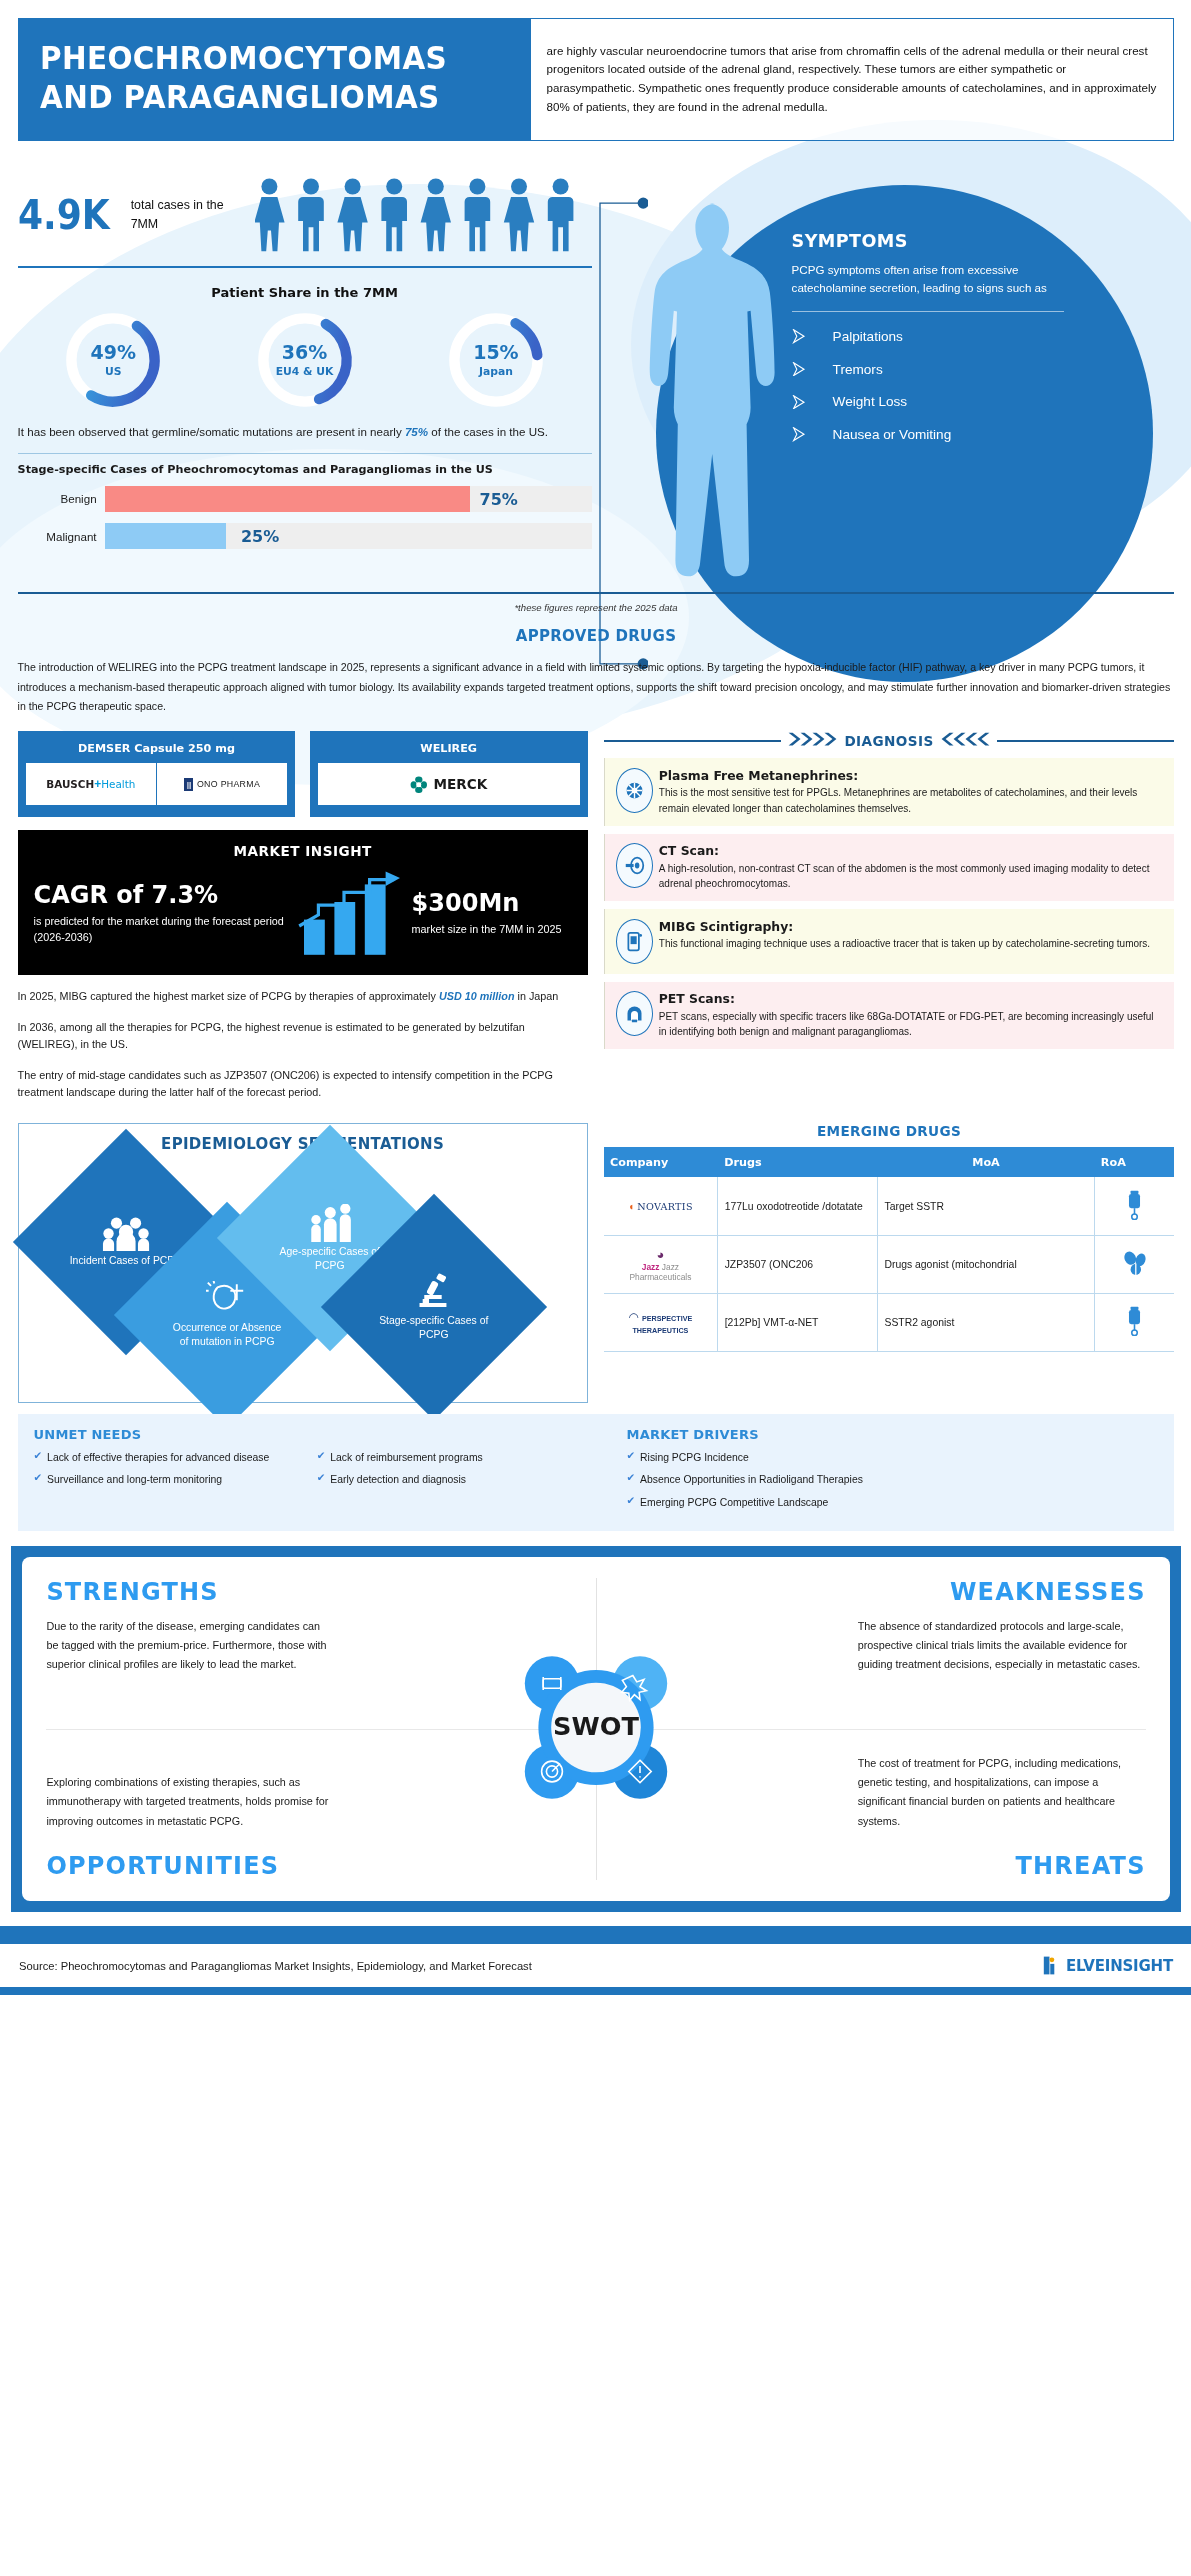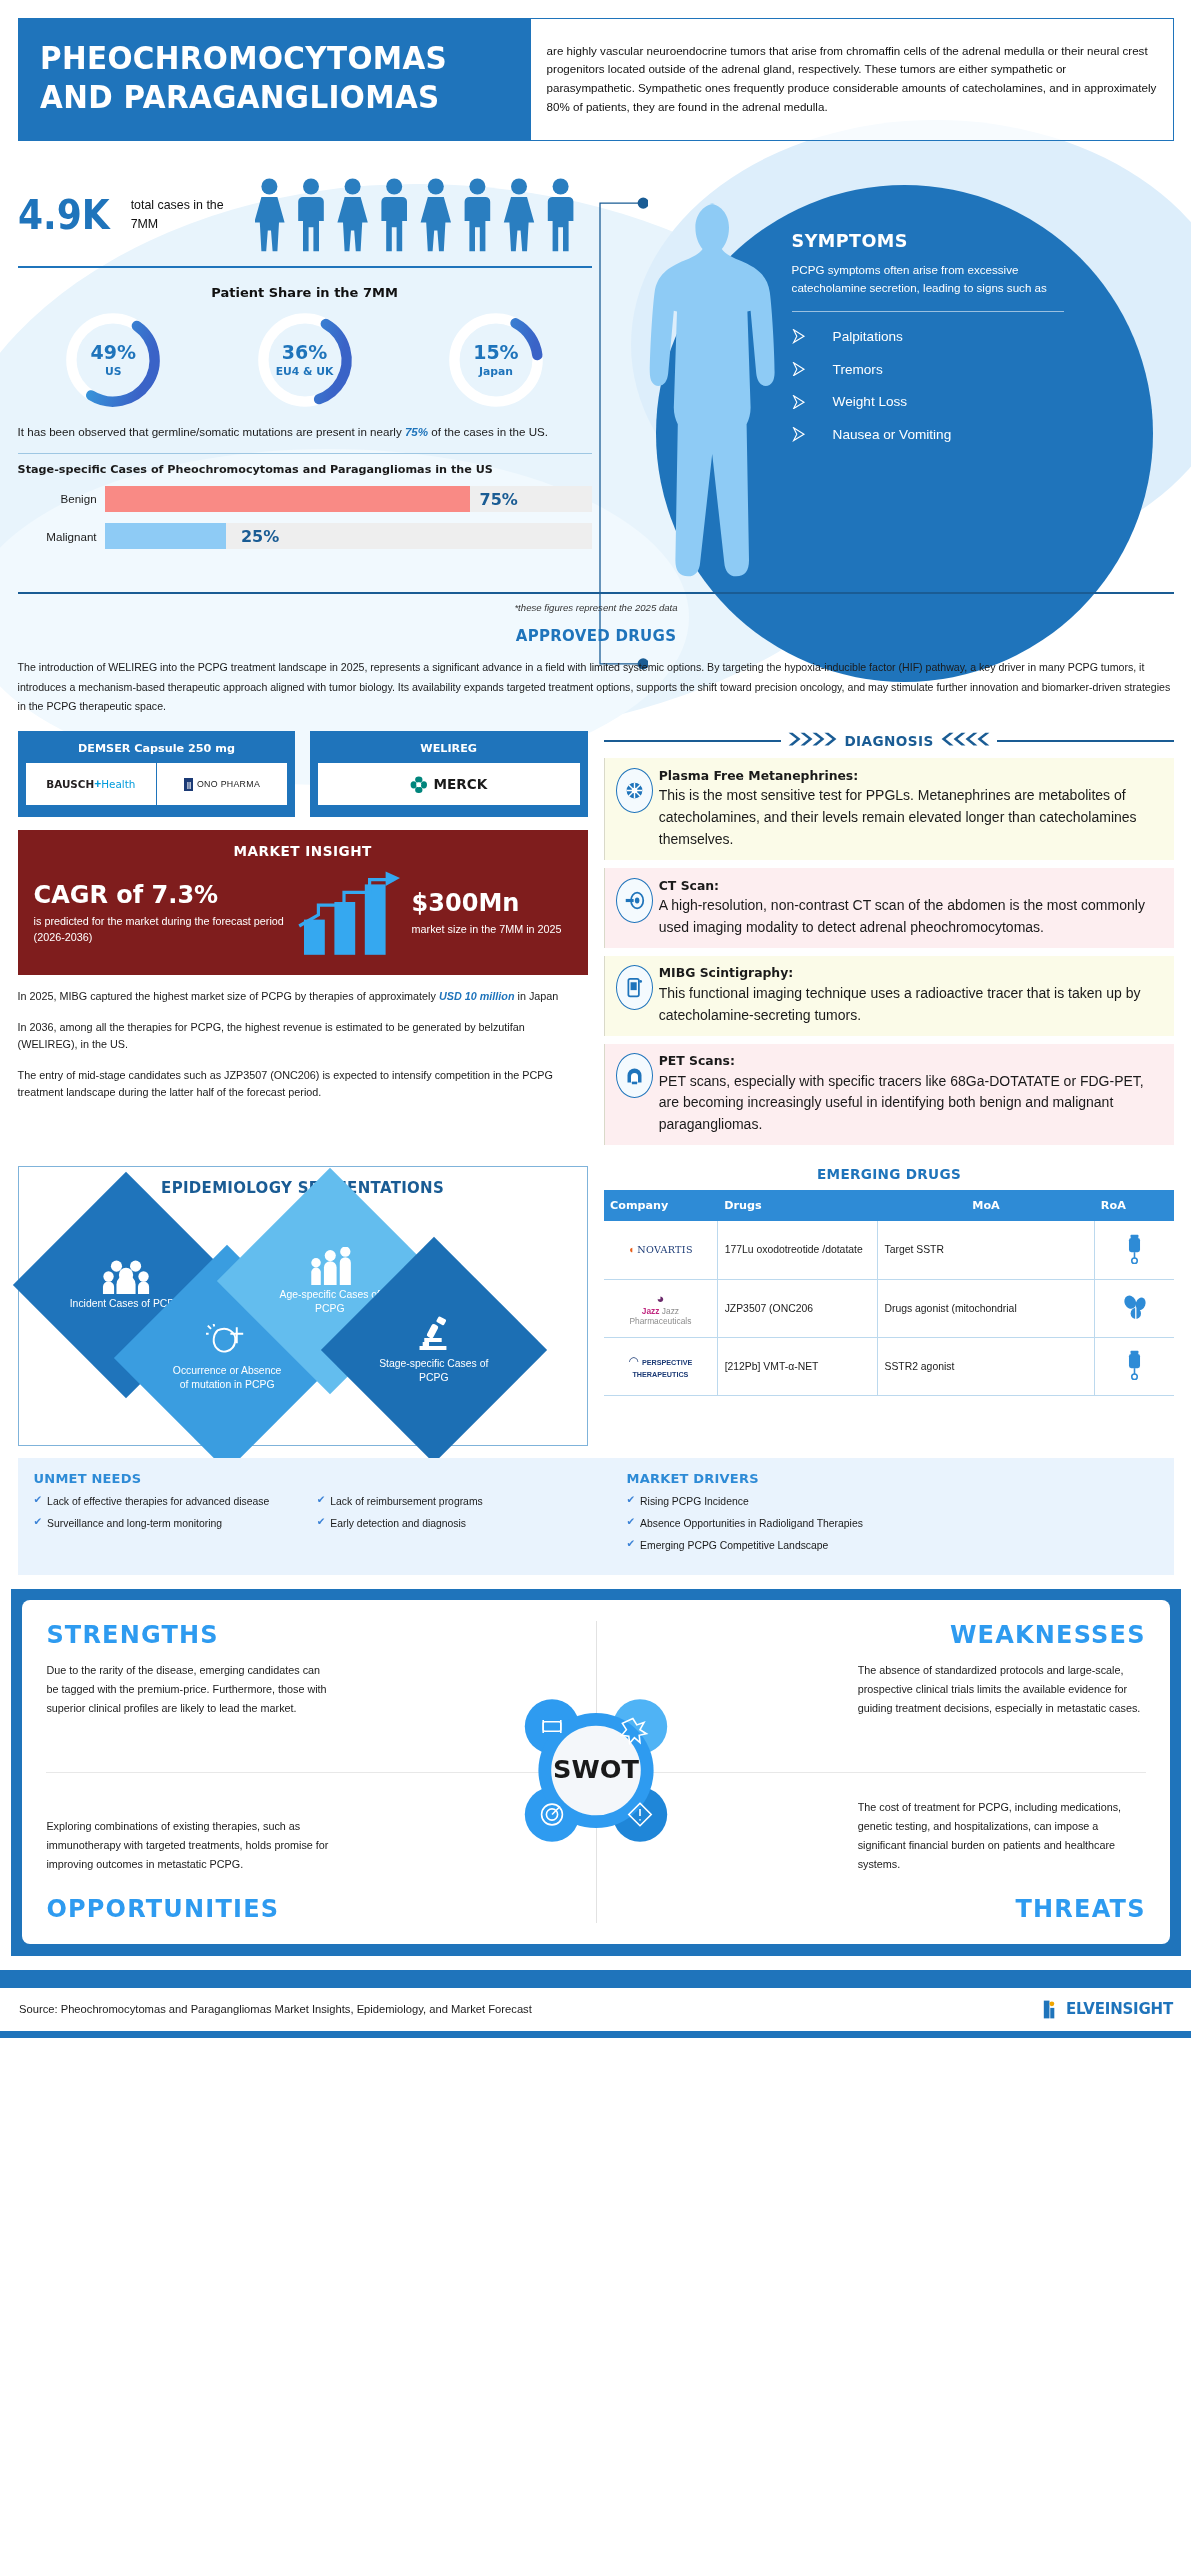--- a/index.html
+++ b/index.html
@@ -101,21 +101,21 @@
   .col-r { flex:1; }
 
   .drugbox { background:#1f74bb; padding:8px 8px 11.2px 8px; }
   .drugbox .nm { text-align:center; color:#fff; font-family:"DejaVu Sans", sans-serif;
                  font-weight:700; font-size:11.2px; padding:3.2px 0 8px 0; }
   .logorow { display:flex; background:#fff; }
   .logocell { flex:1; display:flex; align-items:center; justify-content:center;
               padding:8px 4.8px; min-height:42px; }
   .logocell + .logocell { border-left:1.6px solid #1f74bb; }
 
-  .mkt { background:#7f1d1d; color:#fff; margin-top:13px; padding:13px 16px 17.6px 16px; }
+  .mkt { background:#000000; color:#fff; margin-top:13px; padding:13px 16px 17.6px 16px; }
   .mkt h4 { text-align:center; font-family:"DejaVu Sans", sans-serif; font-weight:700;
             font-size:13.6px; letter-spacing:0.5px; margin-bottom:11.2px; }
   .mkt-row { display:flex; align-items:center; }
   .mkt-col { flex:1; }
   .mkt-big { font-family:"DejaVu Sans", sans-serif; font-weight:700; font-size:24px; line-height:1.1; }
   .mkt-sub { font-size:10.8px; line-height:1.5; margin-top:4.8px; }
   .mkt-chart { width:120px; display:flex; justify-content:center; }
 
   .bullets p { font-size:10.8px; line-height:1.62; margin-top:13px; }
   .bullets i { color:#1f74bb; font-weight:700; font-style:italic; }
@@ -123,21 +123,21 @@
   
   .dx-head { display:flex; align-items:center; justify-content:center; gap:6.4px; }
   .dx-title { font-family:"DejaVu Sans", sans-serif; font-weight:700; color:#1a5c94;
               font-size:13.6px; letter-spacing:0.4px; }
   .dx-card { display:flex; gap:6px; padding:9.6px 11.2px; margin-top:8px; border-left:1.6px solid #d9d9c9; }
   .dx-card.y { background:#fbfbe8; }
   .dx-card.p { background:#fdeef0; }
   .dx-ic { flex:0 0 37px; height:45px; border:1.2px solid #1f74bb; border-radius:50%;
            display:flex; align-items:center; justify-content:center; background:#f4fafe; }
   .dx-b h5 { font-family:"DejaVu Sans", sans-serif; font-weight:700; font-size:12.4px; margin-bottom:2.4px; }
-  .dx-b p { font-size:14px; line-height:1.55; }
+  .dx-b p { font-size:10px; line-height:1.55; }
 
   
   .seg-box { border:1.2px solid #7fb3da; padding:11.2px 8px 8px 8px; height:280px; position:relative; }
   .seg-title { text-align:center; font-family:"DejaVu Sans", sans-serif; font-weight:700;
                color:#1a5c94; font-size:15px; letter-spacing:0.3px; }
   .dia { position:absolute; width:160px; height:160px; transform:rotate(45deg);
          display:flex; align-items:center; justify-content:center; }
   .dia .inner { transform:rotate(-45deg); text-align:center; color:#fff;
                 display:flex; flex-direction:column; align-items:center; gap:3.2px; width:120px; }
   .dia .lbl { font-size:10.4px; line-height:1.32; }

